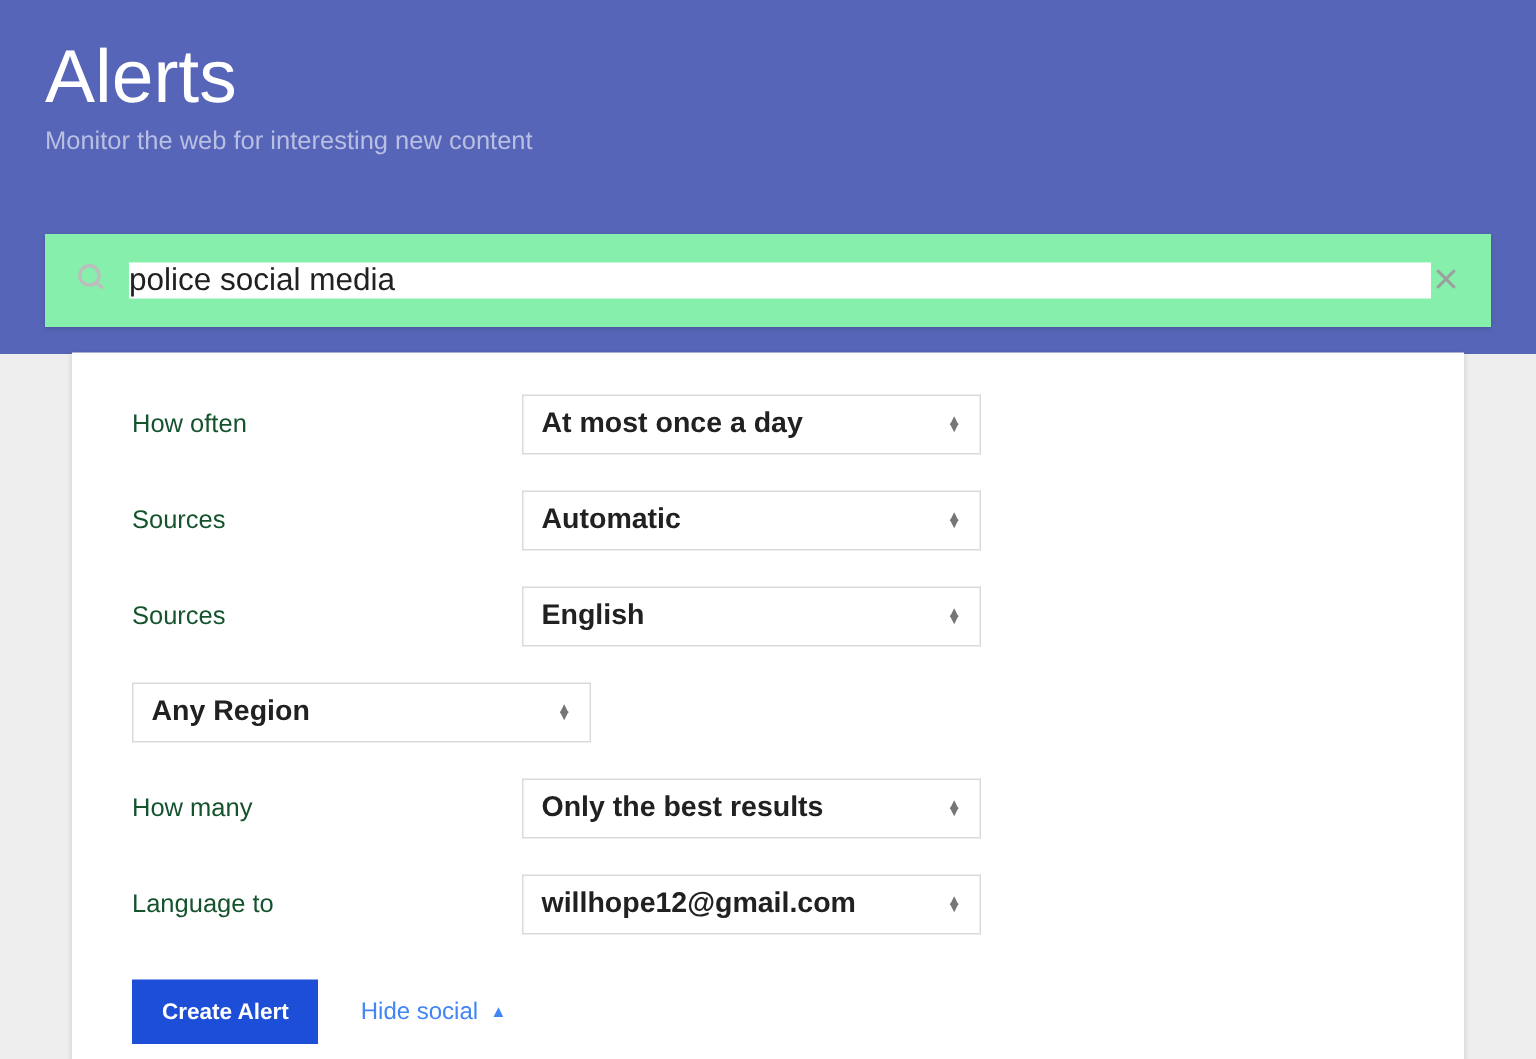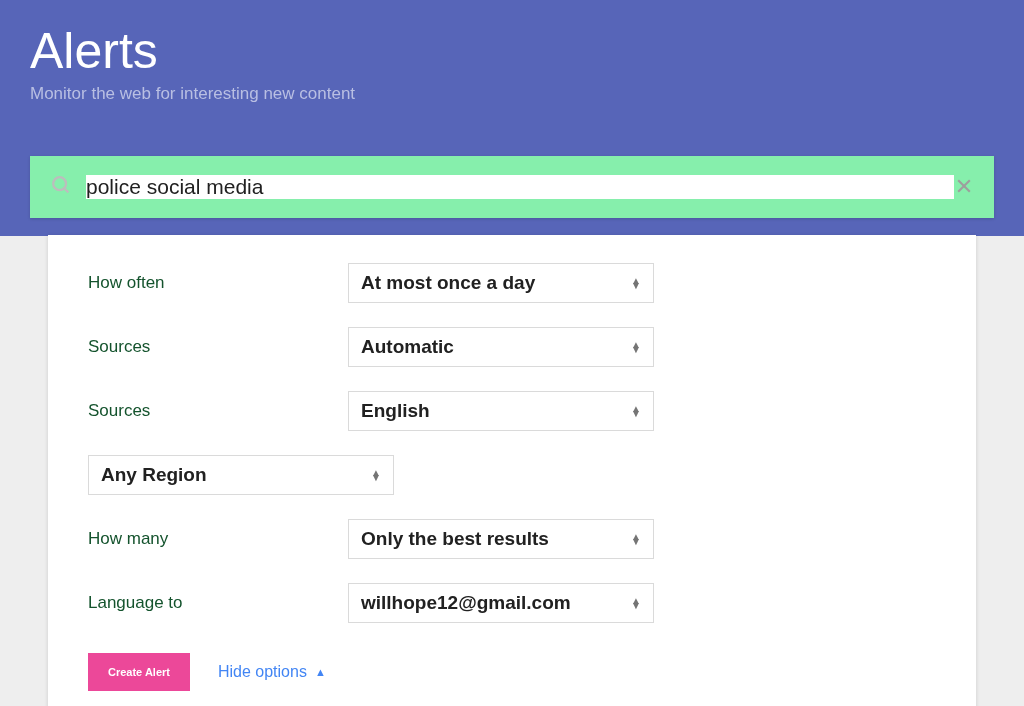--- a/index.html
+++ b/index.html
@@ -103,25 +103,25 @@
       line-height: 0.5;
       color: #757575;
       font-size: 10px;
     }
     .actions-row {
       display: flex;
       align-items: center;
       margin-top: 30px;
     }
     .create-button {
-      background: #ec4899;
+      background: #1d4ed8;
       color: #ffffff;
       border: none;
       padding: 13px 20px;
-      font-size: 11px;
+      font-size: 15px;
       font-weight: 700;
       cursor: pointer;
       font-family: inherit;
     }
     .hide-options {
       color: #4285f4;
       font-size: 16px;
       margin-left: 28px;
       cursor: pointer;
       display: flex;
@@ -226,19 +226,19 @@
         <span class="select-arrows">
             <span>▲</span>
             <span>▼</span>
           </span>
       </div>
     </div>
 
     <div class="actions-row">
       <button class="create-button">Create Alert</button>
       <span class="hide-options">
-        <span>Hide options</span>
+        <span>Hide social</span>
         <span class="hide-options-arrow">▲</span>
       </span>
     </div>
 
   </div>
 </div>
 
 </body></html>

